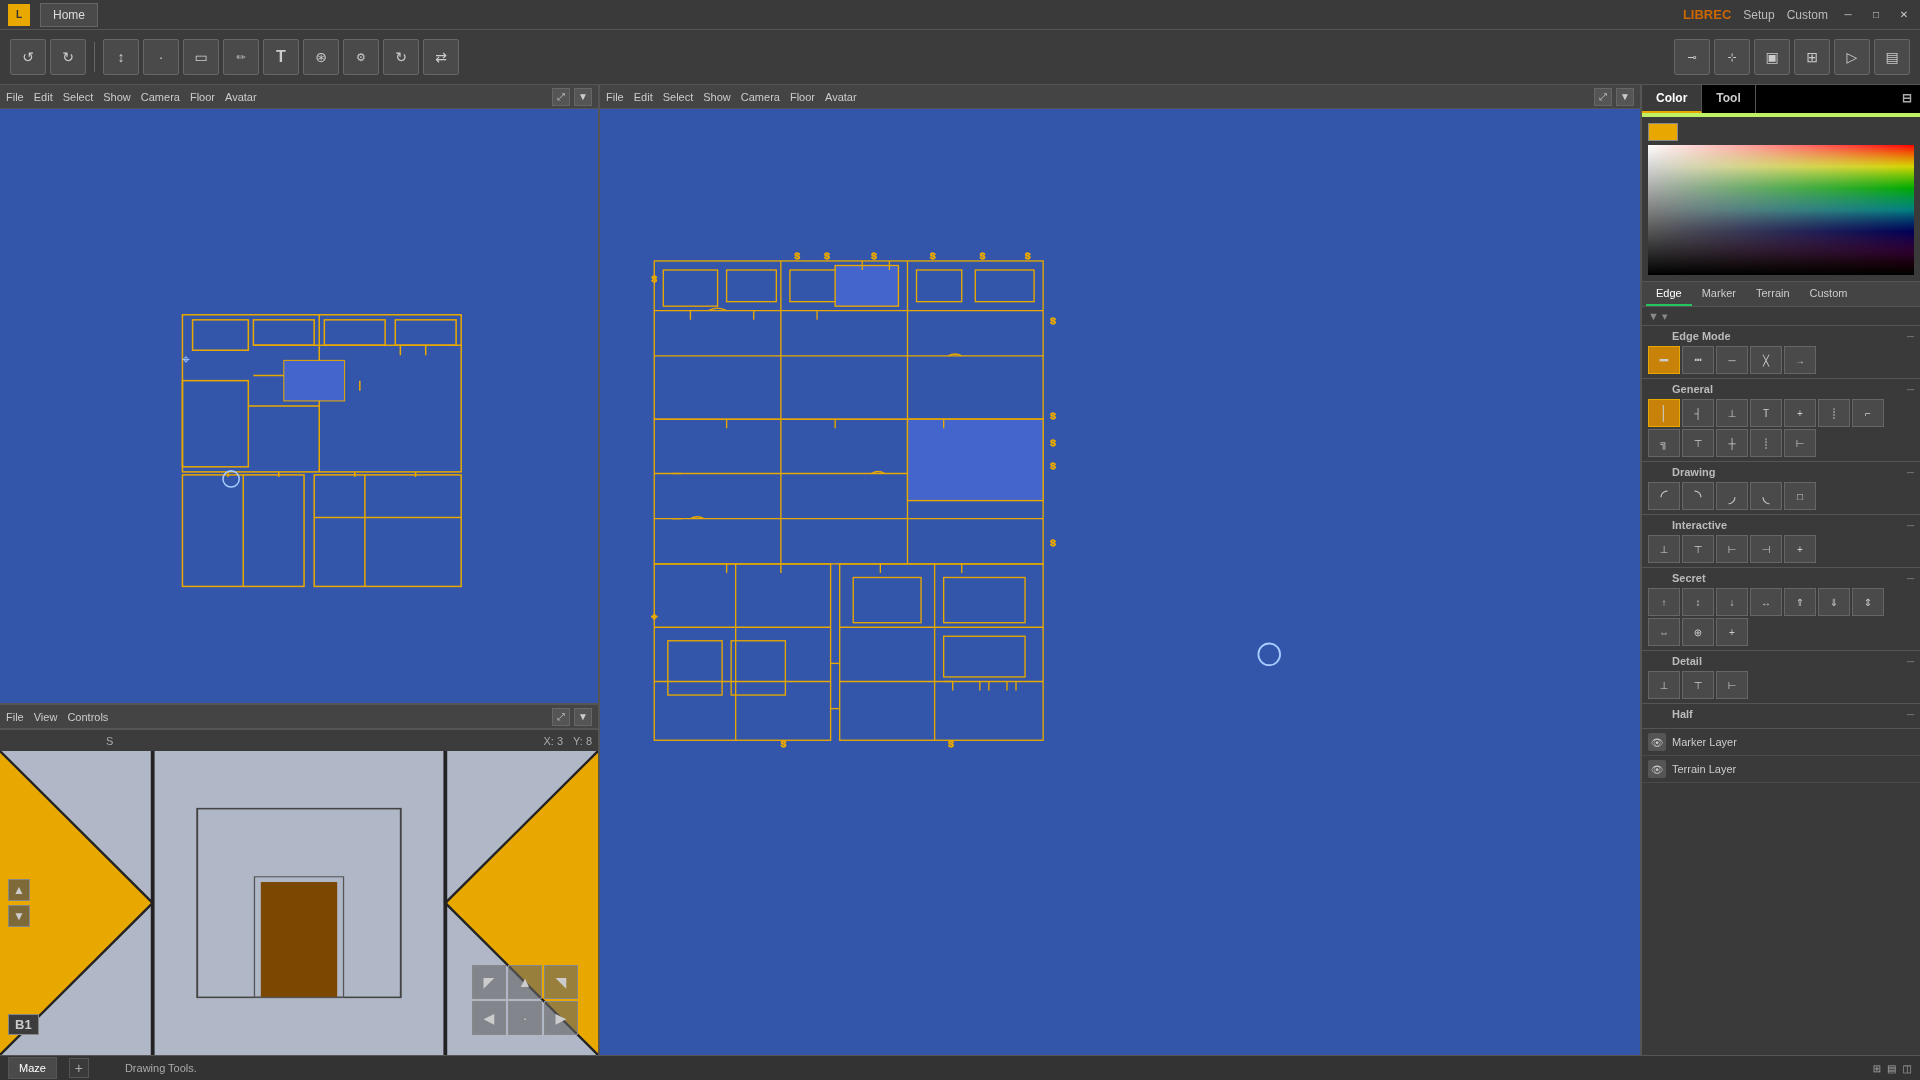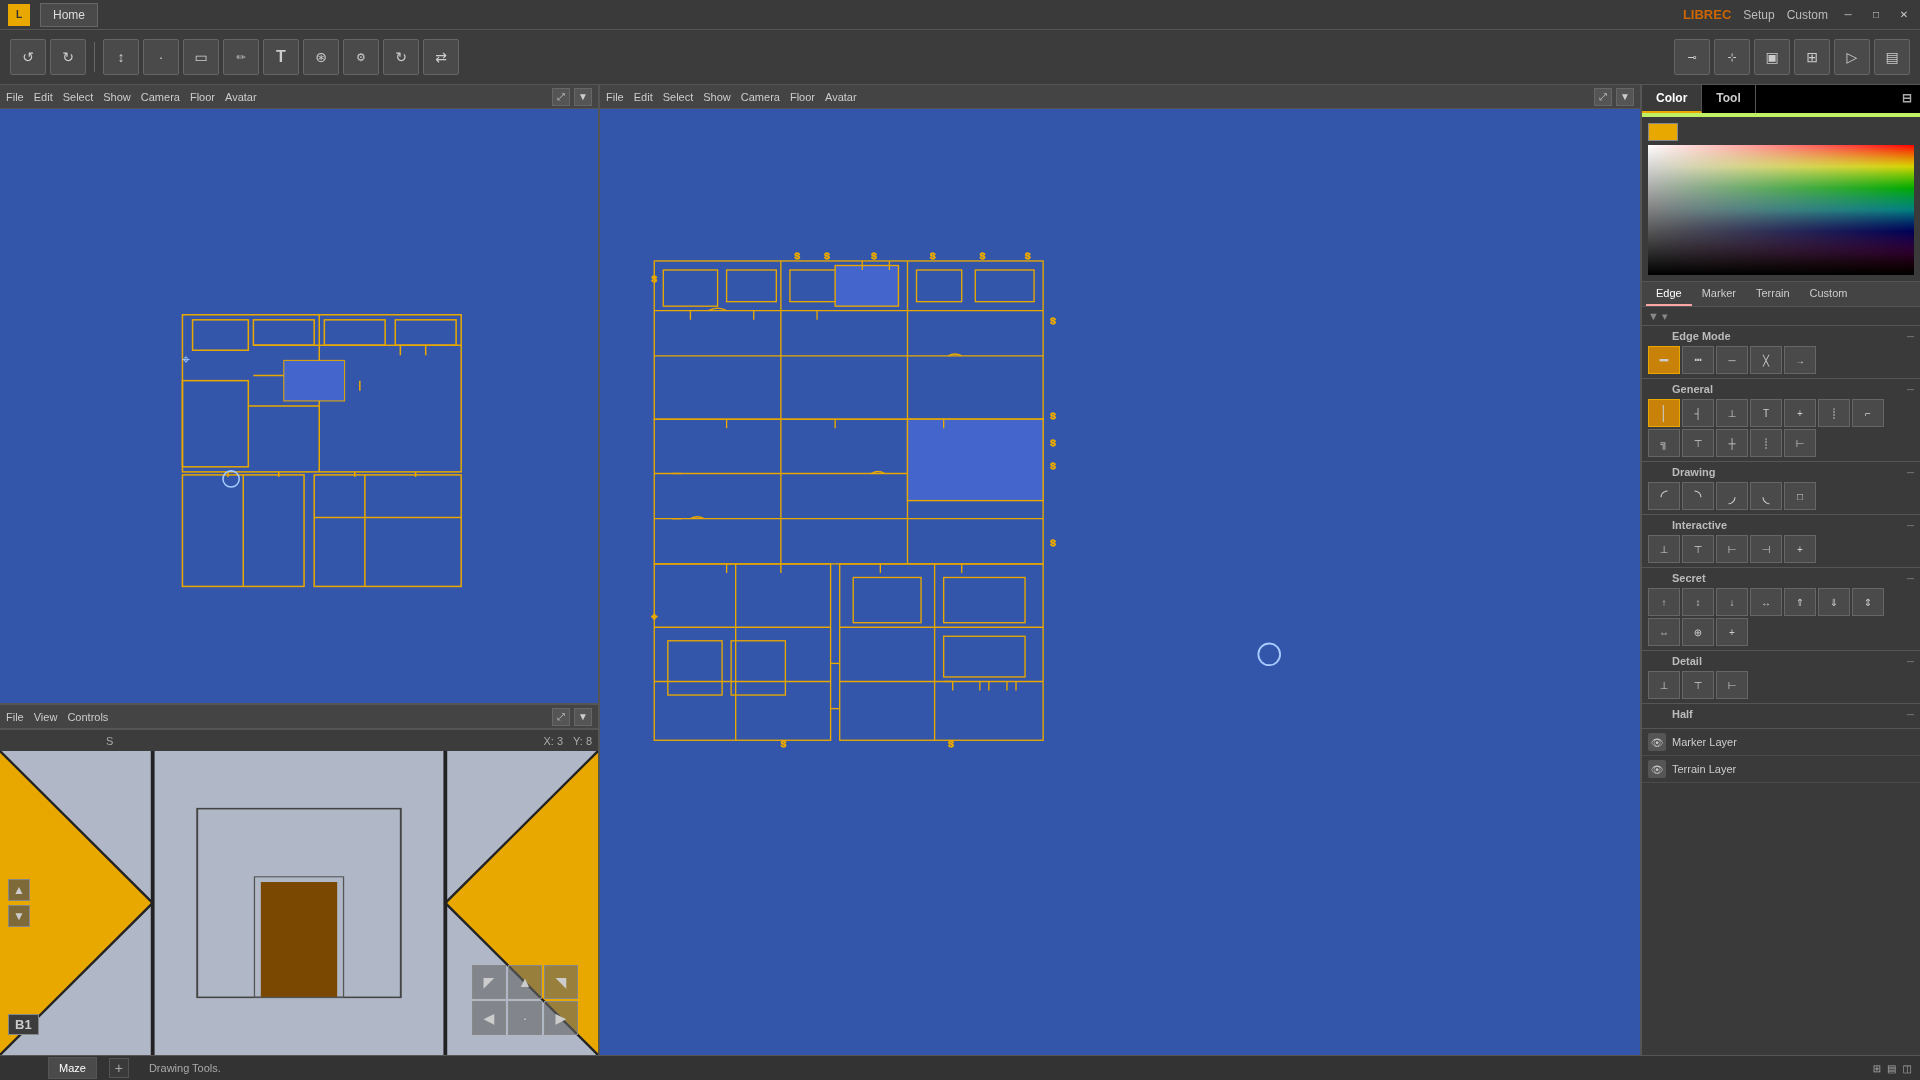--- a/index.html
+++ b/index.html
@@ -304,21 +304,21 @@
       padding: 0 4px;
     }
     .edge-tab {
       padding: 5px 10px;
       cursor: pointer;
       font-size: 11px;
       color: #ccc;
     }
     .edge-tab.active {
       color: #fff;
-      border-bottom: 2px solid #fca5a5;
+      border-bottom: 2px solid #22c55e;
     }
 
     
     .tool-section {
       border-bottom: 1px solid #555;
       padding: 4px 6px;
     }
     .tool-section-header {
       display: flex;
       align-items: center;
@@ -387,21 +387,20 @@
       bottom: 0;
       width: 1920px;
     }
     .tab-item {
       padding: 4px 10px;
       background: #3a3a3a;
       border: 1px solid #555;
       cursor: pointer;
       font-size: 11px;
       color: #ccc;
-      margin-left: 40px;
     }
     .tab-item.active { background: #4a4a4a; color: #fff; }
     .tab-add {
       width: 20px; height: 20px;
       background: #3a3a3a;
       border: 1px solid #555;
       display: flex; align-items: center; justify-content: center;
       cursor: pointer; font-size: 14px; color: #aaa;
     }
 
@@ -837,19 +836,19 @@
       <div class="layer-eye">👁</div>
       <span>Terrain Layer</span>
     </div>
 
   </div>
 </div>
 
 <div id="status-bar">
   <div class="tab-item active">Maze</div>
   <div class="tab-add">+</div>
-  <span style="margin-left:8px;">Drawing Tools.</span>
+  <span style="margin-left:24px;">Drawing Tools.</span>
   <div style="margin-left:auto;display:flex;gap:6px;">
     <span style="font-size:10px;">⊞</span>
     <span style="font-size:10px;">▤</span>
     <span style="font-size:10px;">◫</span>
   </div>
 </div>
 
 </body></html>

